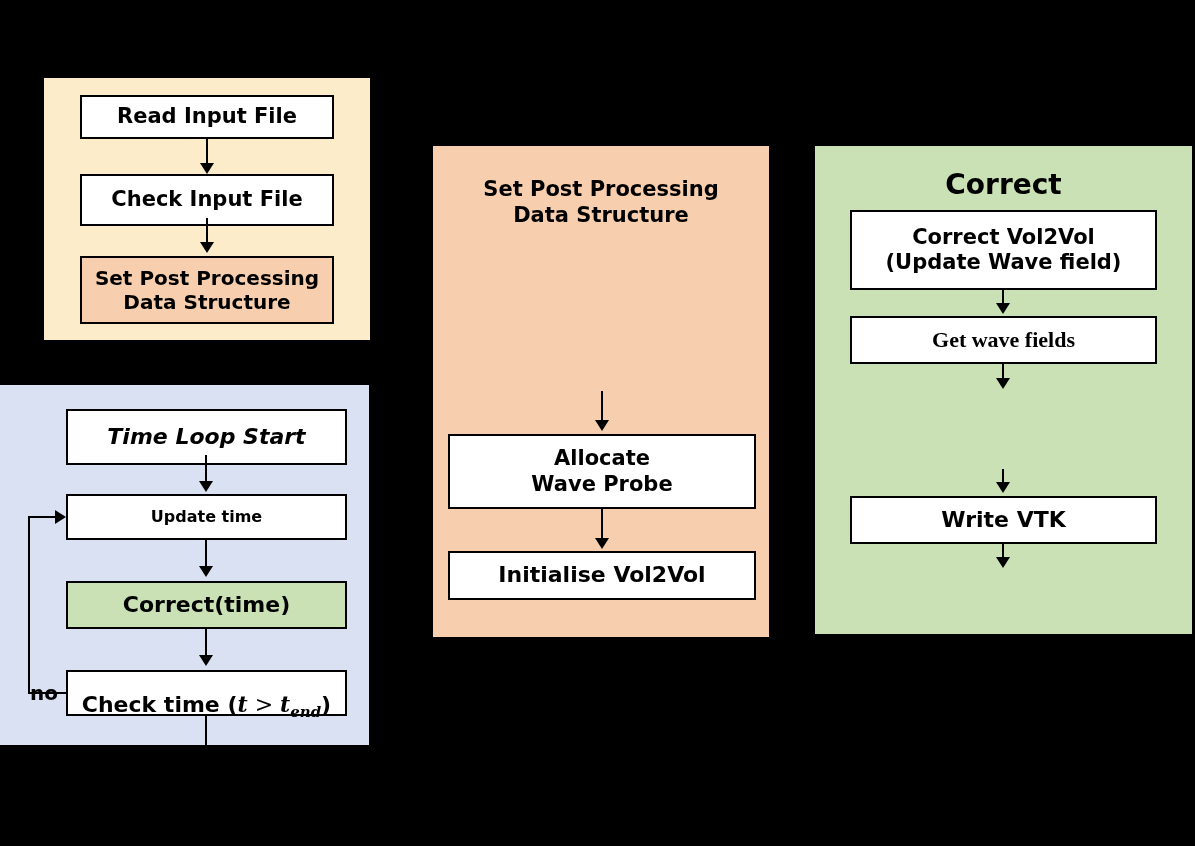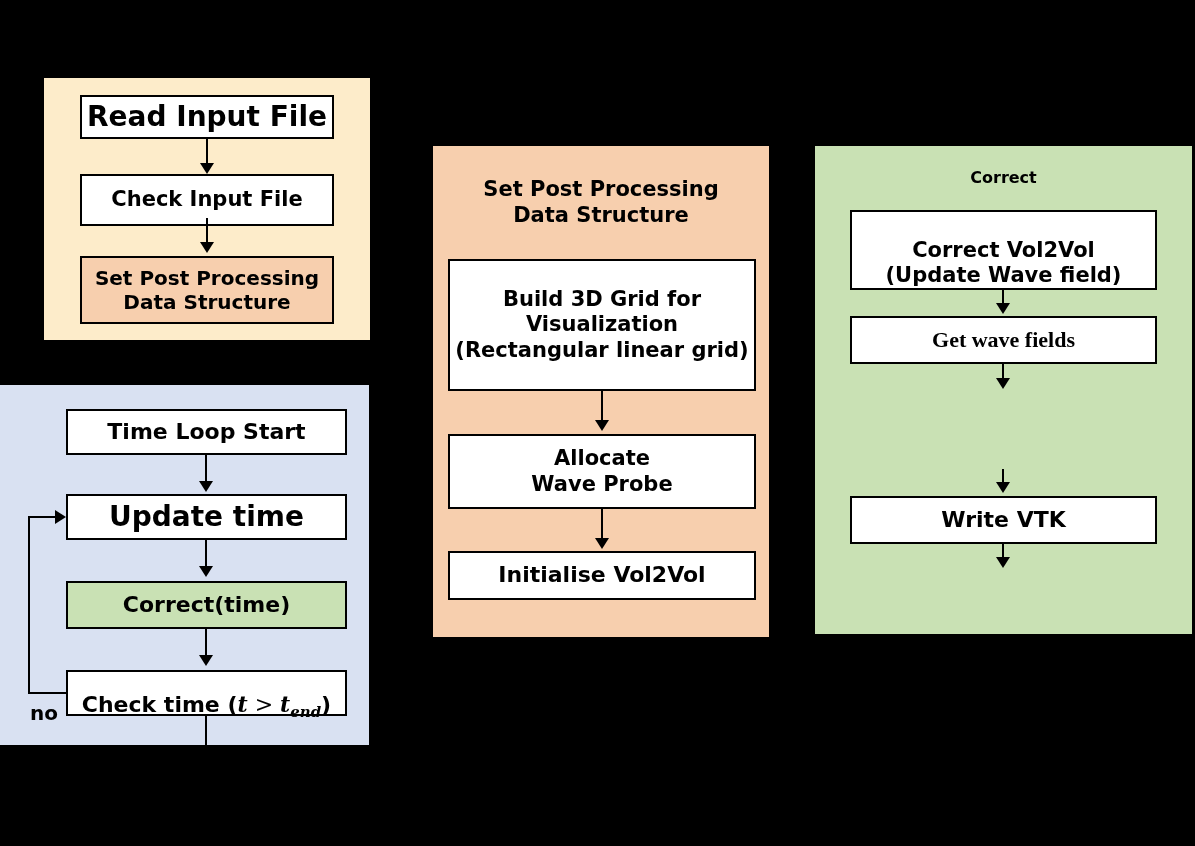--- a/index.html
+++ b/index.html
@@ -92,21 +92,21 @@
   }
 </style>
 </head>
 <body>
 
 <div id="canvas">
 
   <div class="panel" style="left:44px; top:78px; width:326px; height:262px; background:#fdecca;">
   </div>
 
-  <div class="node" style="left:80px; top:95px; width:254px; height:44px; font-size:28px;">
+  <div class="node" style="left:80px; top:95px; width:254px; height:44px; font-size:21px;">
     <span>Read Input File</span>
   </div>
 
   <div class="conn conn-v" style="left:206px; top:139px; height:26px;"></div>
   <div class="arrowhead-down" style="left:200px; top:163px;"></div>
 
   <div class="node" style="left:80px; top:174px; width:254px; height:52px; font-size:21px;">
     <span>Check Input File</span>
   </div>
 
@@ -114,28 +114,28 @@
   <div class="arrowhead-down" style="left:200px; top:242px;"></div>
 
   <div class="node accent-orange" style="left:80px; top:256px; width:254px; height:68px; font-size:20px;">
     <span>Set Post Processing
 Data Structure</span>
   </div>
 
   <div class="panel" style="left:0px; top:385px; width:369px; height:360px; background:#d9e1f2;">
   </div>
 
-  <div class="node" style="left:66px; top:409px; width:281px; height:46px; font-size:22px;">
+  <div class="node" style="left:66px; top:409px; width:281px; height:56px; font-size:22px;font-style:italic;">
     <span>Time Loop Start</span>
   </div>
 
   <div class="conn conn-v" style="left:205px; top:455px; height:28px;"></div>
   <div class="arrowhead-down" style="left:199px; top:481px;"></div>
 
-  <div class="node" style="left:66px; top:494px; width:281px; height:46px; font-size:28px;">
+  <div class="node" style="left:66px; top:494px; width:281px; height:46px; font-size:16px;">
     <span>Update time</span>
   </div>
 
   <div class="conn conn-v" style="left:205px; top:540px; height:28px;"></div>
   <div class="arrowhead-down" style="left:199px; top:566px;"></div>
 
   <div class="node accent-green" style="left:66px; top:581px; width:281px; height:48px; font-size:22px;">
     <span>Correct(time)</span>
   </div>
 
@@ -146,56 +146,51 @@
     <span>
       <span>Check time (</span><span class="mathy">t</span><span class="op"> &gt; </span><span class="mathy"><span>t</span><sub>end</sub></span><span>)</span>
     </span>
   </div>
 
   <div class="conn conn-h" style="left:28px; top:692px; width:38px;"></div>
   <div class="conn conn-v" style="left:28px; top:516px; height:178px;"></div>
   <div class="conn conn-h" style="left:28px; top:516px; width:30px;"></div>
   <div class="arrowhead-right" style="left:55px; top:510px;"></div>
 
-  <div class="edge-label" style="left:30px; top:701px;">no</div>
+  <div class="edge-label" style="left:30px; top:681px;">no</div>
 
   <div class="conn conn-v" style="left:205px; top:716px; height:30px;"></div>
   <div class="edge-label" style="left:216px; top:759px;">yes</div>
 
   <div class="panel" style="left:433px; top:146px; width:336px; height:491px; background:#f7cfae;">
     <div class="panel-title" style="top:31px; font-size:21px;">Set Post Processing
 Data Structure</div>
   </div>
 
-  <div class="node" style="left:448px; top:259px; width:308px; height:132px; font-size:21px;">
-    <span>Build 3D Grid for
-Visualization
-(Rectangular linear grid)</span>
-  </div>
 
   <div class="conn conn-v" style="left:601px; top:391px; height:32px;"></div>
   <div class="arrowhead-down" style="left:595px; top:420px;"></div>
 
   <div class="node" style="left:448px; top:434px; width:308px; height:75px; font-size:21px;">
     <span>Allocate
 Wave Probe</span>
   </div>
 
   <div class="conn conn-v" style="left:601px; top:509px; height:32px;"></div>
   <div class="arrowhead-down" style="left:595px; top:538px;"></div>
 
   <div class="node" style="left:448px; top:551px; width:308px; height:49px; font-size:22px;">
     <span>Initialise Vol2Vol</span>
   </div>
 
   <div class="panel" style="left:815px; top:146px; width:377px; height:488px; background:#c9e1b4;">
-    <div class="panel-title" style="top:22px; font-size:16px;">Correct</div>
-  </div>
-
-  <div class="node" style="left:850px; top:210px; width:307px; height:80px; font-size:21px;align-items:flex-end;">
+    <div class="panel-title" style="top:22px; font-size:28px;">Correct</div>
+  </div>
+
+  <div class="node" style="left:850px; top:210px; width:307px; height:80px; font-size:21px;">
     <span>Correct Vol2Vol
 (Update Wave field)</span>
   </div>
 
   <div class="conn conn-v" style="left:1002px; top:290px; height:15px;"></div>
   <div class="arrowhead-down" style="left:996px; top:303px;"></div>
 
   <div class="node" style="left:850px; top:316px; width:307px; height:48px; font-size:22px;font-family:Liberation Serif, serif;">
     <span>Get wave fields</span>
   </div>

